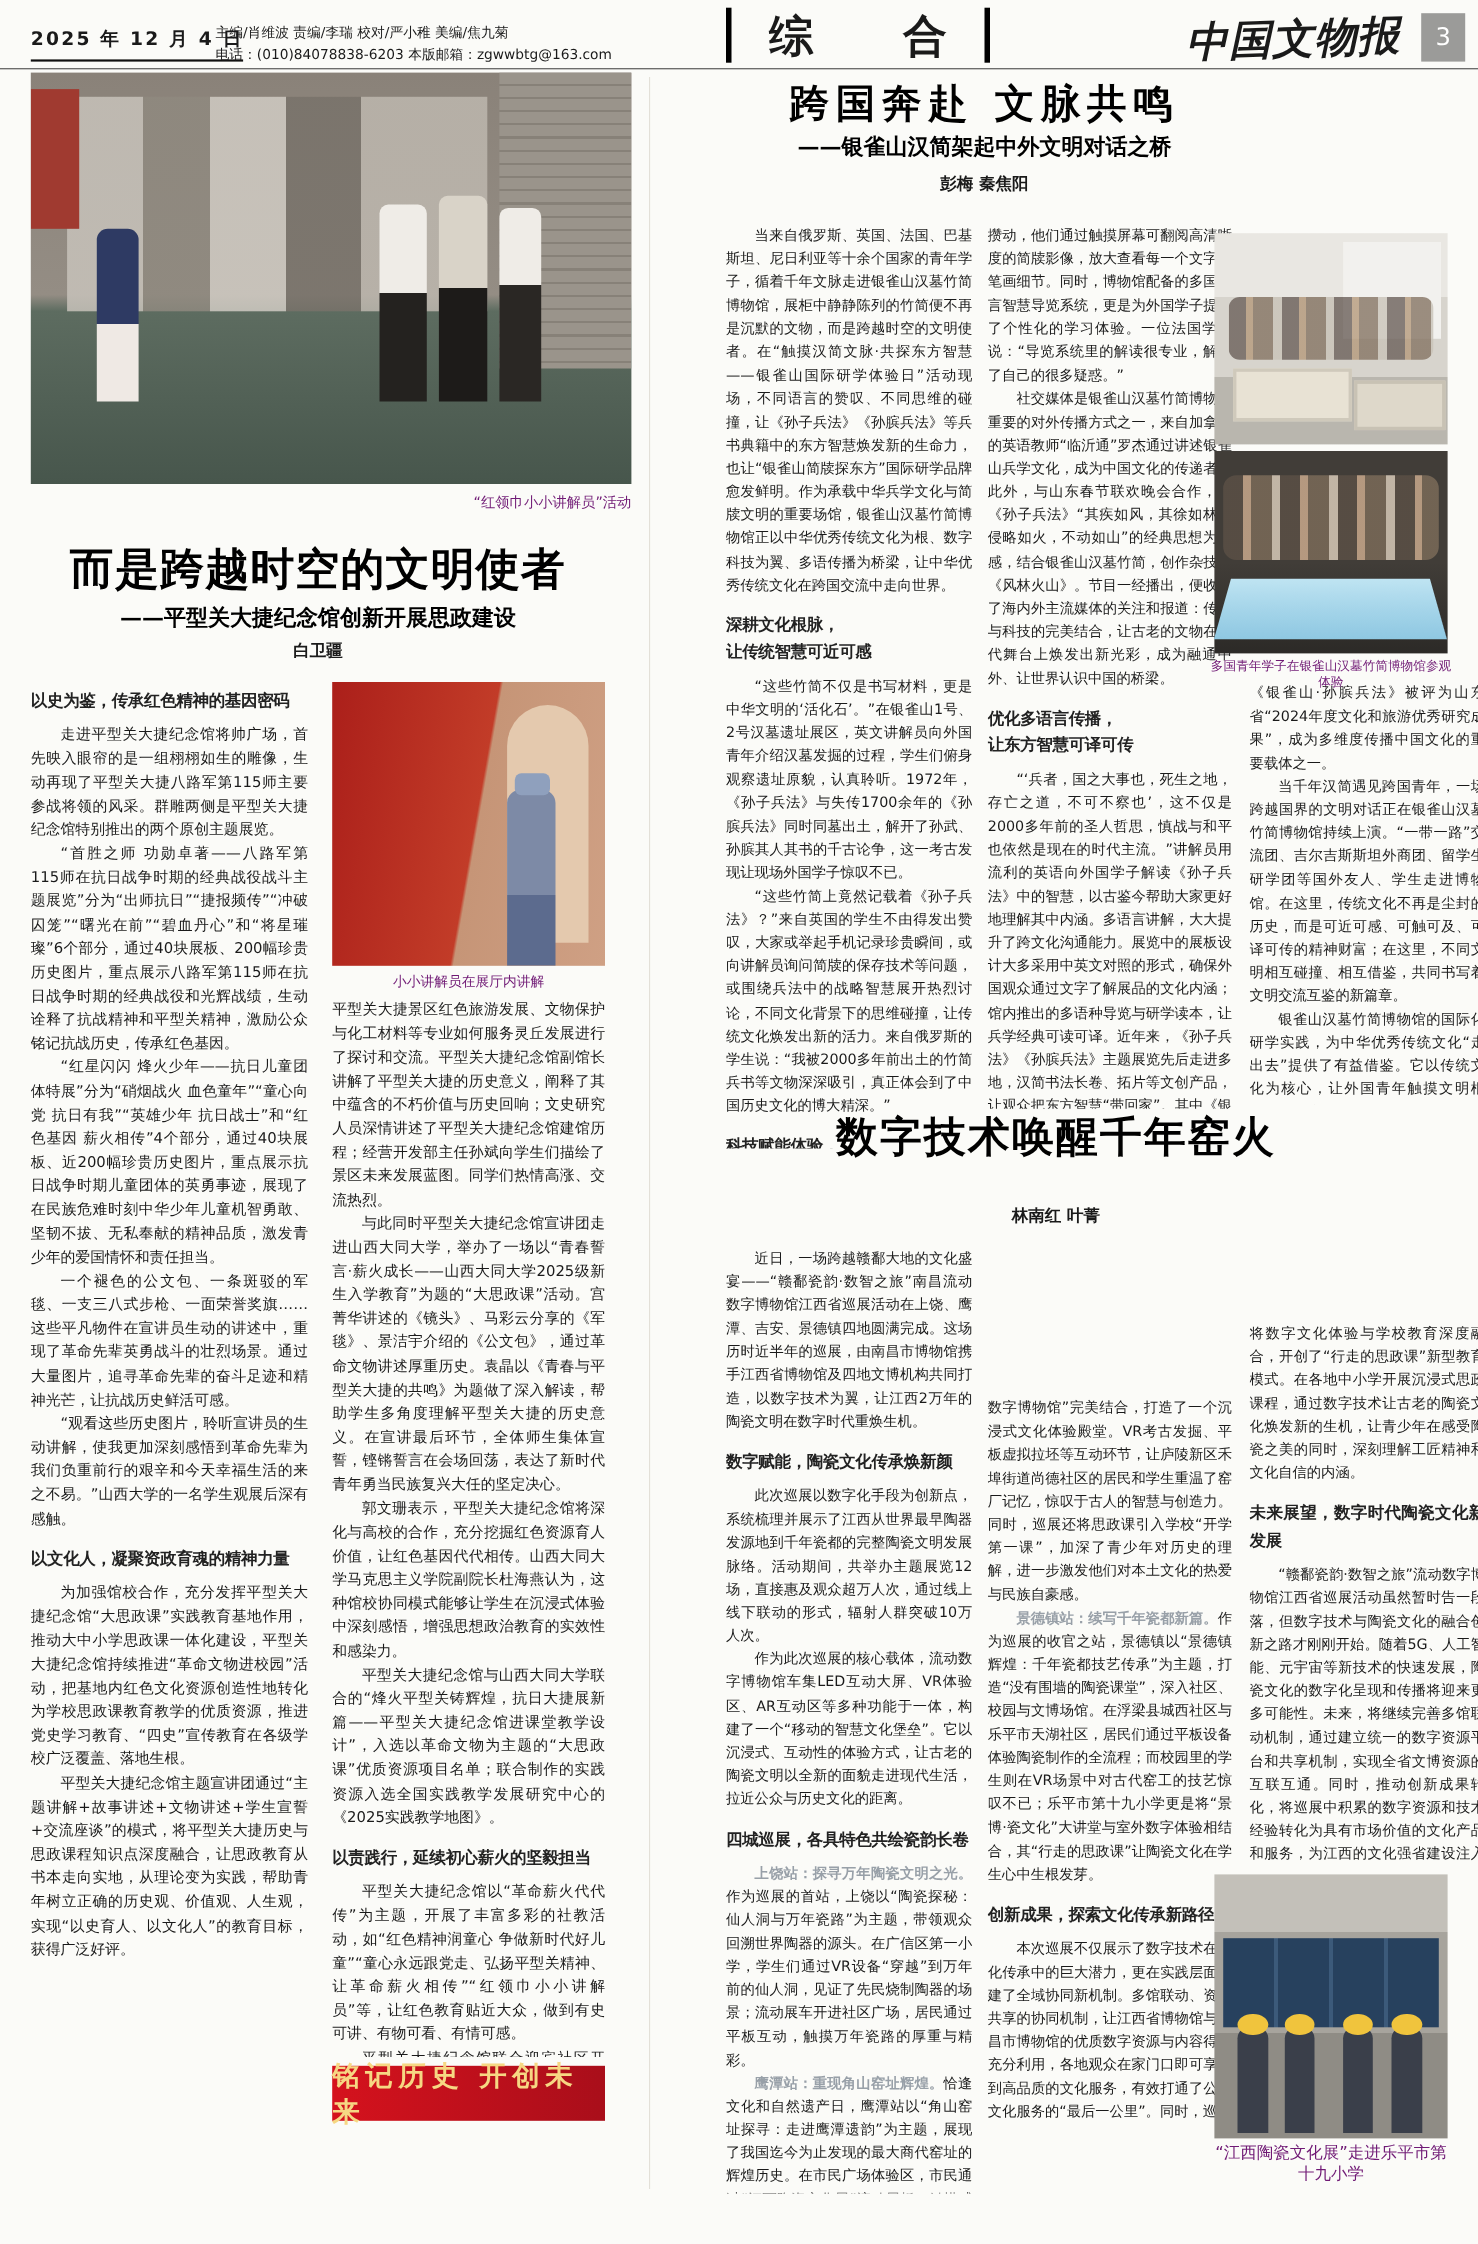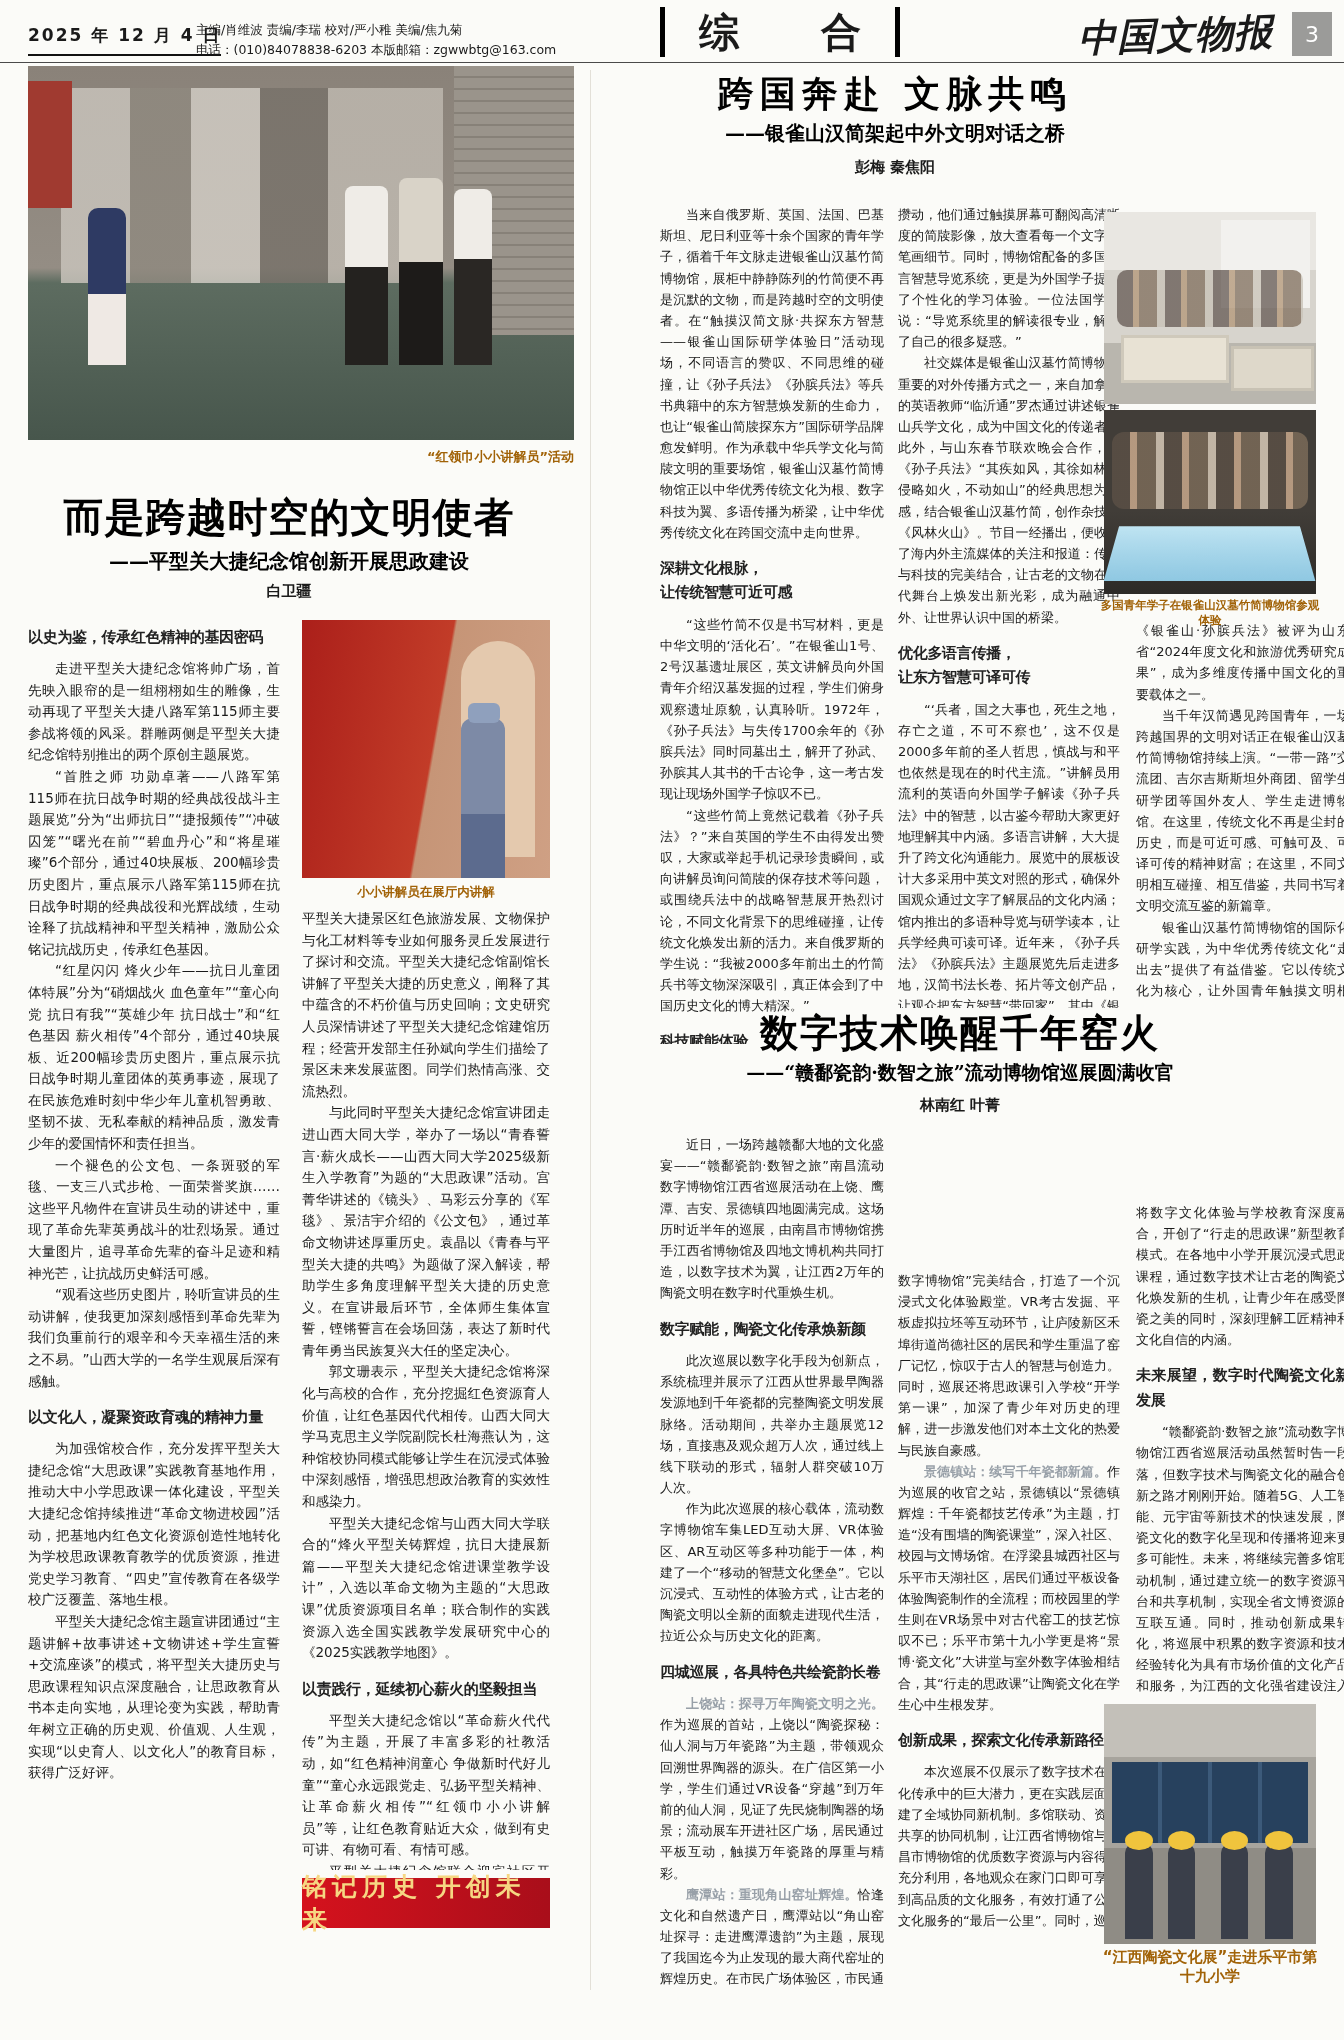--- a/index.html
+++ b/index.html
@@ -25,21 +25,21 @@
   
   .title-serif{font-family:"DejaVu Serif","Liberation Serif",serif;font-weight:bold;color:#000;}
   .col{position:absolute;overflow:hidden;text-align:justify;}
   .col-w{font-size:13.5px;line-height:1.6;}
   .col-n{font-size:13px;line-height:1.63;margin-left:32px;}
   .para{margin:0;text-indent:2em;}
   .para.cont{text-indent:0;}
   .sec-head{font-weight:bold;font-size:15px;color:#222;margin:13px 0 9px;white-space:pre-line;
             letter-spacing:-0.3px;}
   .lead{font-weight:bold;color:#98a0a8;}
-  .caption{font-weight:bold;color:#a16207;}
+  .caption{font-weight:normal;color:#701a75;}
   
   .ph{position:absolute;overflow:hidden;}
   .ph div{position:absolute;}
   .ph1{background:linear-gradient(#8a8279 0%,#948d84 54%,#5d6c60 58%,#47564c 100%);}
   .ph1 .mural{left:6%;top:6%;width:70%;height:52%;background:linear-gradient(90deg,#c7c2ba 0 18%,#8f897f 18% 34%,#d0cbc3 34% 52%,#78726a 52% 70%,#bdb7ae 70% 100%);opacity:.85;}
   .ph1 .redpanel{left:0;top:4%;width:8%;height:34%;background:#a03a30;}
   .ph1 .brick{right:0;top:0;width:22%;height:72%;background:repeating-linear-gradient(#9a948b 0 10px,#878178 10px 12px);}
   .fig{border-radius:8px 8px 0 0;}
   .ph1 .girl{left:11%;top:38%;width:7%;height:42%;background:linear-gradient(#2e3a63 0 55%,#efe9e4 55% 100%);border-radius:10px 10px 0 0;}
   .ph1 .a1{left:58%;top:32%;width:8%;height:48%;background:linear-gradient(#efece7 0 45%,#24221f 45% 100%);}
@@ -165,21 +165,20 @@
   </div>
   <div class="caption" style="position:absolute;left:1100px;top:598px;width:220px;font-size:11.5px;text-align:center;">多国青年学子在银雀山汉墓竹简博物馆参观体验</div>
 
   <div class="col col-n" style="left:1104px;top:620px;width:214px;height:384px;">
       <p class="para cont">《银雀山·孙膑兵法》被评为山东省“2024年度文化和旅游优秀研究成果”，成为多维度传播中国文化的重要载体之一。</p>
       <p class="para">当千年汉简遇见跨国青年，一场跨越国界的文明对话正在银雀山汉墓竹简博物馆持续上演。“一带一路”交流团、吉尔吉斯斯坦外商团、留学生研学团等国外友人、学生走进博物馆。在这里，传统文化不再是尘封的历史，而是可近可感、可触可及、可译可传的精神财富；在这里，不同文明相互碰撞、相互借鉴，共同书写着文明交流互鉴的新篇章。</p>
       <p class="para">银雀山汉墓竹简博物馆的国际化研学实践，为中华优秀传统文化“走出去”提供了有益借鉴。它以传统文化为核心，让外国青年触摸文明根脉；以数字科技为支撑，让千年文脉焕发新生；以多语传播为桥梁，让东方智慧跨越国界。“文化+科技+传播”的创新模式，不仅让银雀山汉简的魅力被更多外国友人知晓，更增进了国际社会对中国文化的理解与认同，让中华优秀传统文化绽放出更加绚丽的光彩。</p>
     </div>
 
   <div class="title-serif" style="position:absolute;left:700px;top:1008px;width:520px;font-size:38px;text-align:center;letter-spacing:2px;">数字技术唤醒千年窑火</div>
-  <div class="title-serif" style="position:absolute;left:700px;top:1060px;width:520px;font-size:19px;text-align:center;font-weight:600;">——“赣鄱瓷韵·数智之旅”流动博物馆巡展圆满收官</div>
   <div style="position:absolute;left:700px;top:1096px;width:520px;font-size:15px;text-align:center;font-weight:bold;">林南红  叶菁</div>
 
   <div class="col col-n" style="left:628px;top:1134px;width:224px;height:860px;">
       <p class="para">近日，一场跨越赣鄱大地的文化盛宴——“赣鄱瓷韵·数智之旅”南昌流动数字博物馆江西省巡展活动在上饶、鹰潭、吉安、景德镇四地圆满完成。这场历时近半年的巡展，由南昌市博物馆携手江西省博物馆及四地文博机构共同打造，以数字技术为翼，让江西2万年的陶瓷文明在数字时代重焕生机。</p>
       <div class="sec-head">数字赋能，陶瓷文化传承焕新颜</div>
       <p class="para">此次巡展以数字化手段为创新点，系统梳理并展示了江西从世界最早陶器发源地到千年瓷都的完整陶瓷文明发展脉络。活动期间，共举办主题展览12场，直接惠及观众超万人次，通过线上线下联动的形式，辐射人群突破10万人次。</p>
       <p class="para">作为此次巡展的核心载体，流动数字博物馆车集LED互动大屏、VR体验区、AR互动区等多种功能于一体，构建了一个“移动的智慧文化堡垒”。它以沉浸式、互动性的体验方式，让古老的陶瓷文明以全新的面貌走进现代生活，拉近公众与历史文化的距离。</p>
       <div class="sec-head">四城巡展，各具特色共绘瓷韵长卷</div>
       <p class="para"><span class="lead">上饶站：探寻万年陶瓷文明之光。</span>作为巡展的首站，上饶以“陶瓷探秘：仙人洞与万年瓷路”为主题，带领观众回溯世界陶器的源头。在广信区第一小学，学生们通过VR设备“穿越”到万年前的仙人洞，见证了先民烧制陶器的场景；流动展车开进社区广场，居民通过平板互动，触摸万年瓷路的厚重与精彩。</p>
       <p class="para"><span class="lead">鹰潭站：重现角山窑址辉煌。</span>恰逢文化和自然遗产日，鹰潭站以“角山窑址探寻：走进鹰潭遗韵”为主题，展现了我国迄今为止发现的最大商代窑址的辉煌历史。在市民广场体验区，市民通过“江西陶瓷文化展”流动展板，触摸感知江西2万年陶瓷文明的发展脉络。</p>

